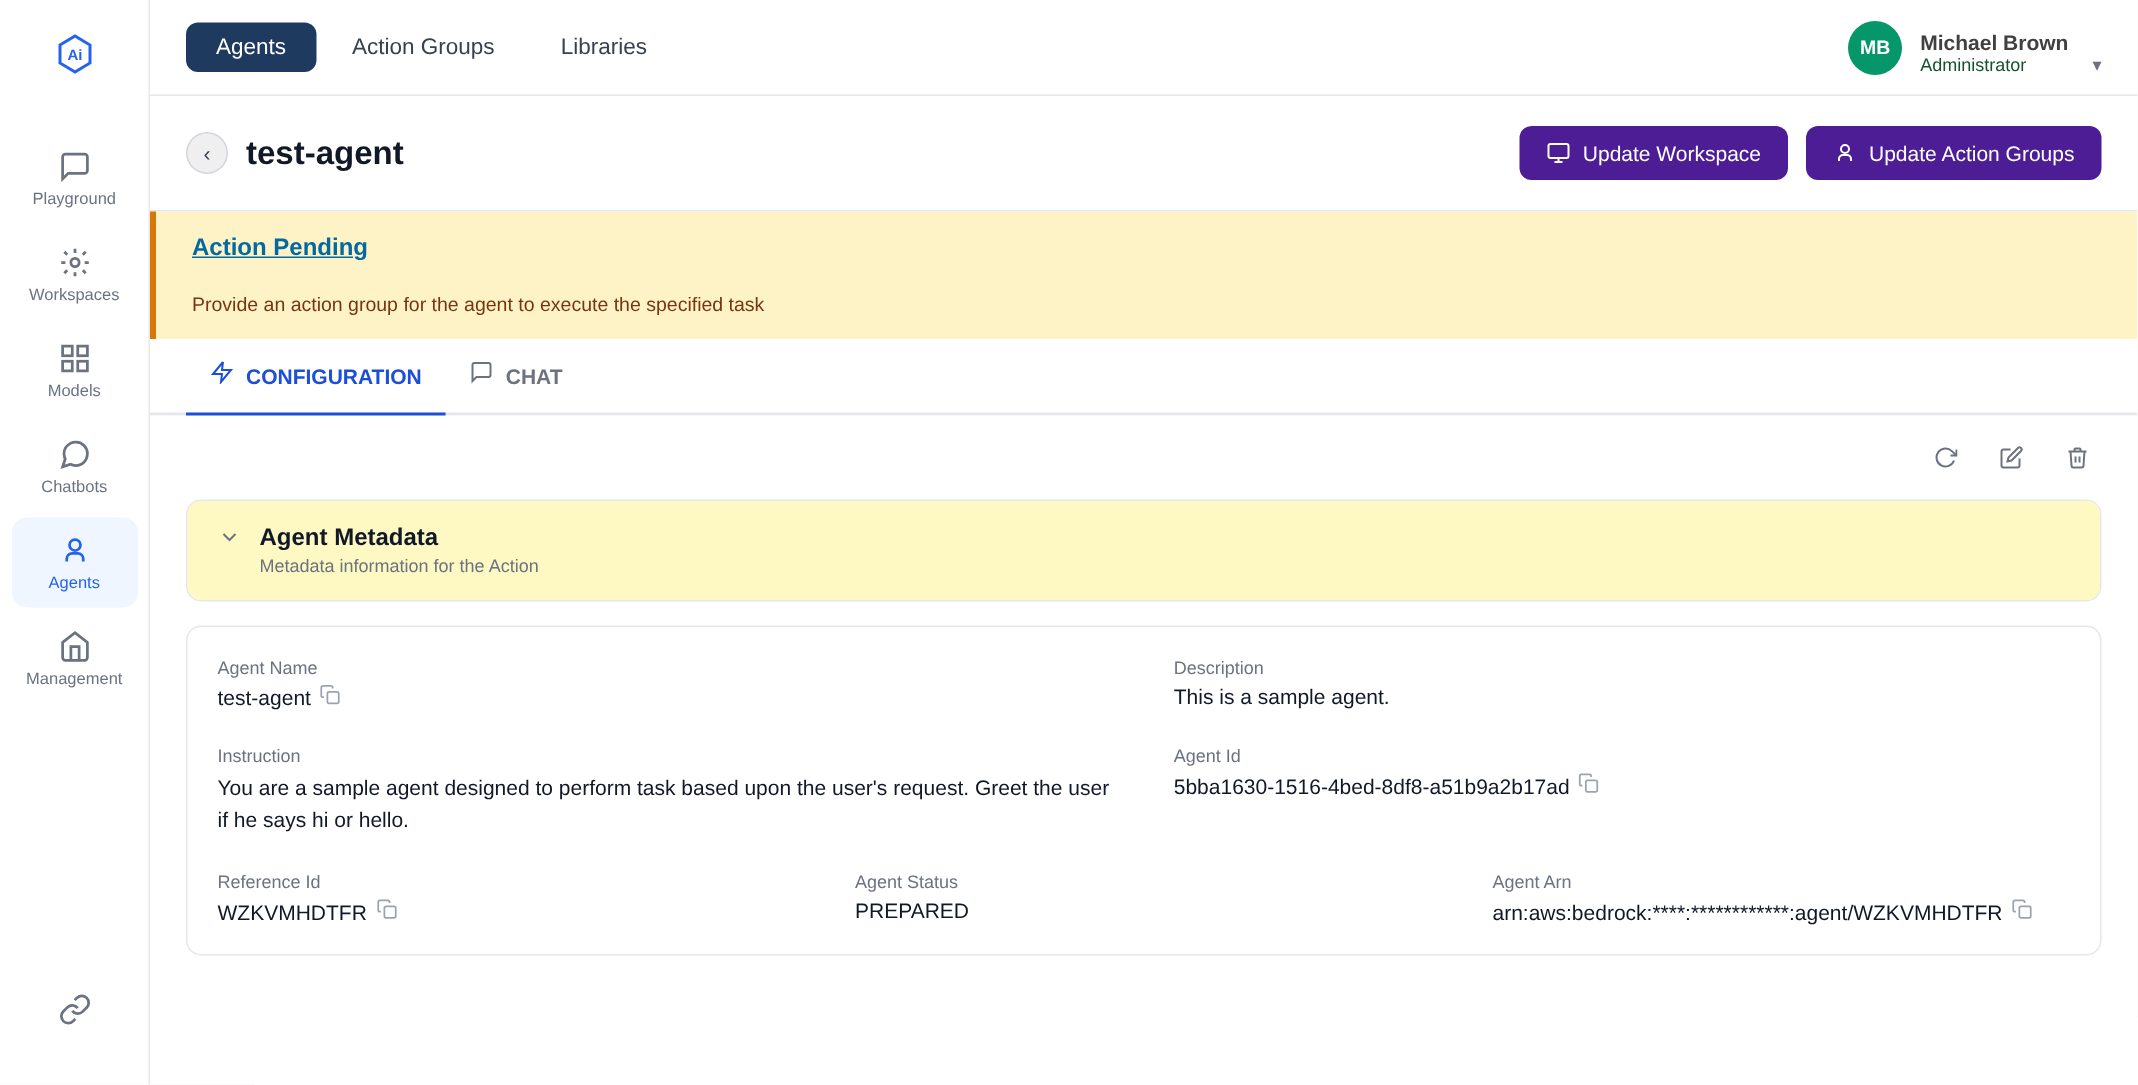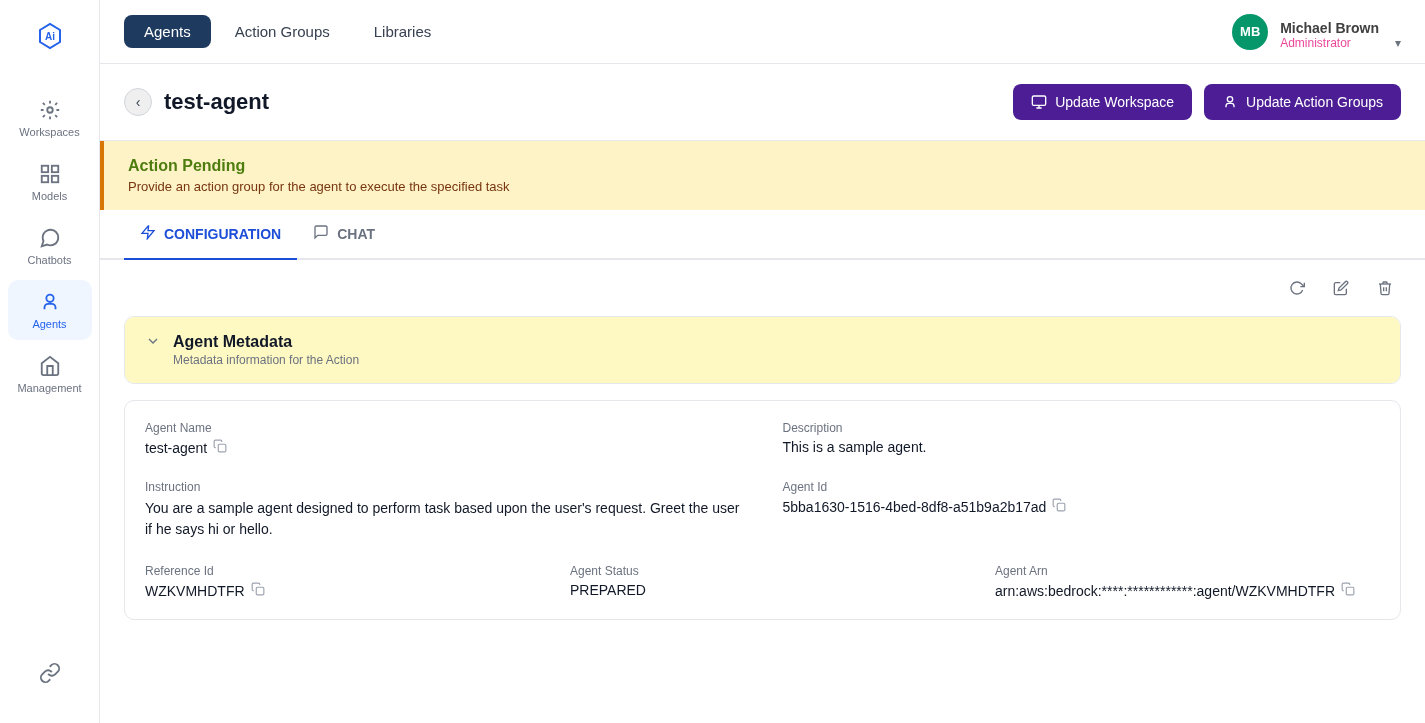--- a/index.html
+++ b/index.html
@@ -99,21 +99,21 @@
       background: #059669;
       color: #fff;
       display: flex;
       align-items: center;
       justify-content: center;
       font-size: 13px;
       font-weight: 600;
     }
     .user-info { display: flex; flex-direction: column; }
     .user-name { font-size: 14px; font-weight: 600; color: #404040; }
-    .user-role { font-size: 12px; color: #ec4899; }
+    .user-role { font-size: 12px; color: #14532d; }
     .chevron-down { font-size: 12px; color: #6b7280; margin-left: 4px; }
 
     
     .page-content {
       flex: 1;
       overflow-y: auto;
       padding: 0;
       background: #fff;
     }
 
@@ -165,22 +165,23 @@
     
     .alert-banner {
       background: #fef3c7;
       border-left: 4px solid #d97706;
       padding: 16px 24px;
       margin: 0;
     }
     .alert-title {
       font-size: 16px;
       font-weight: 600;
-      color: #4d7c0f;
-      margin-bottom: 4px;
+      color: #0369a1;
+      margin-bottom: 20px;
+      text-decoration: underline;
     }
     .alert-desc {
       font-size: 13px;
       color: #78350f;
     }
 
     
     .content-tabs {
       display: flex;
       padding: 0 24px;
@@ -300,20 +301,28 @@
 <body>
 
 <nav class="sidebar">
   <div class="sidebar-logo">
     <svg width="36" height="36" viewBox="0 0 36 36" fill="none">
       <path d="M8 10 L18 4 L28 10 L28 22 L18 28 L8 22 Z" fill="none" stroke="#2563eb" stroke-width="2"></path>
       <text x="18" y="20" text-anchor="middle" font-size="10" fill="#2563eb" font-weight="700">Ai</text>
     </svg>
   </div>
 
+  <div class="sidebar-item">
+    <span class="sidebar-icon">
+      <svg width="22" height="22" viewBox="0 0 24 24" fill="none" stroke="currentColor" stroke-width="2">
+        <path d="M21 15a2 2 0 0 1-2 2H7l-4 4V5a2 2 0 0 1 2-2h14a2 2 0 0 1 2 2z"></path>
+      </svg>
+    </span>
+    <span class="sidebar-item-label">Playground</span>
+  </div>
 
   <div class="sidebar-item">
     <span class="sidebar-icon">
       <svg width="22" height="22" viewBox="0 0 24 24" fill="none" stroke="currentColor" stroke-width="2">
         <circle cx="12" cy="12" r="3"></circle>
           <path d="M12 2v3M12 19v3M4.22 4.22l2.12 2.12M17.66 17.66l2.12 2.12M2 12h3M19 12h3M4.22 19.78l2.12-2.12M17.66 6.34l2.12-2.12"></path>
       </svg>
     </span>
     <span class="sidebar-item-label">Workspaces</span>
   </div>

